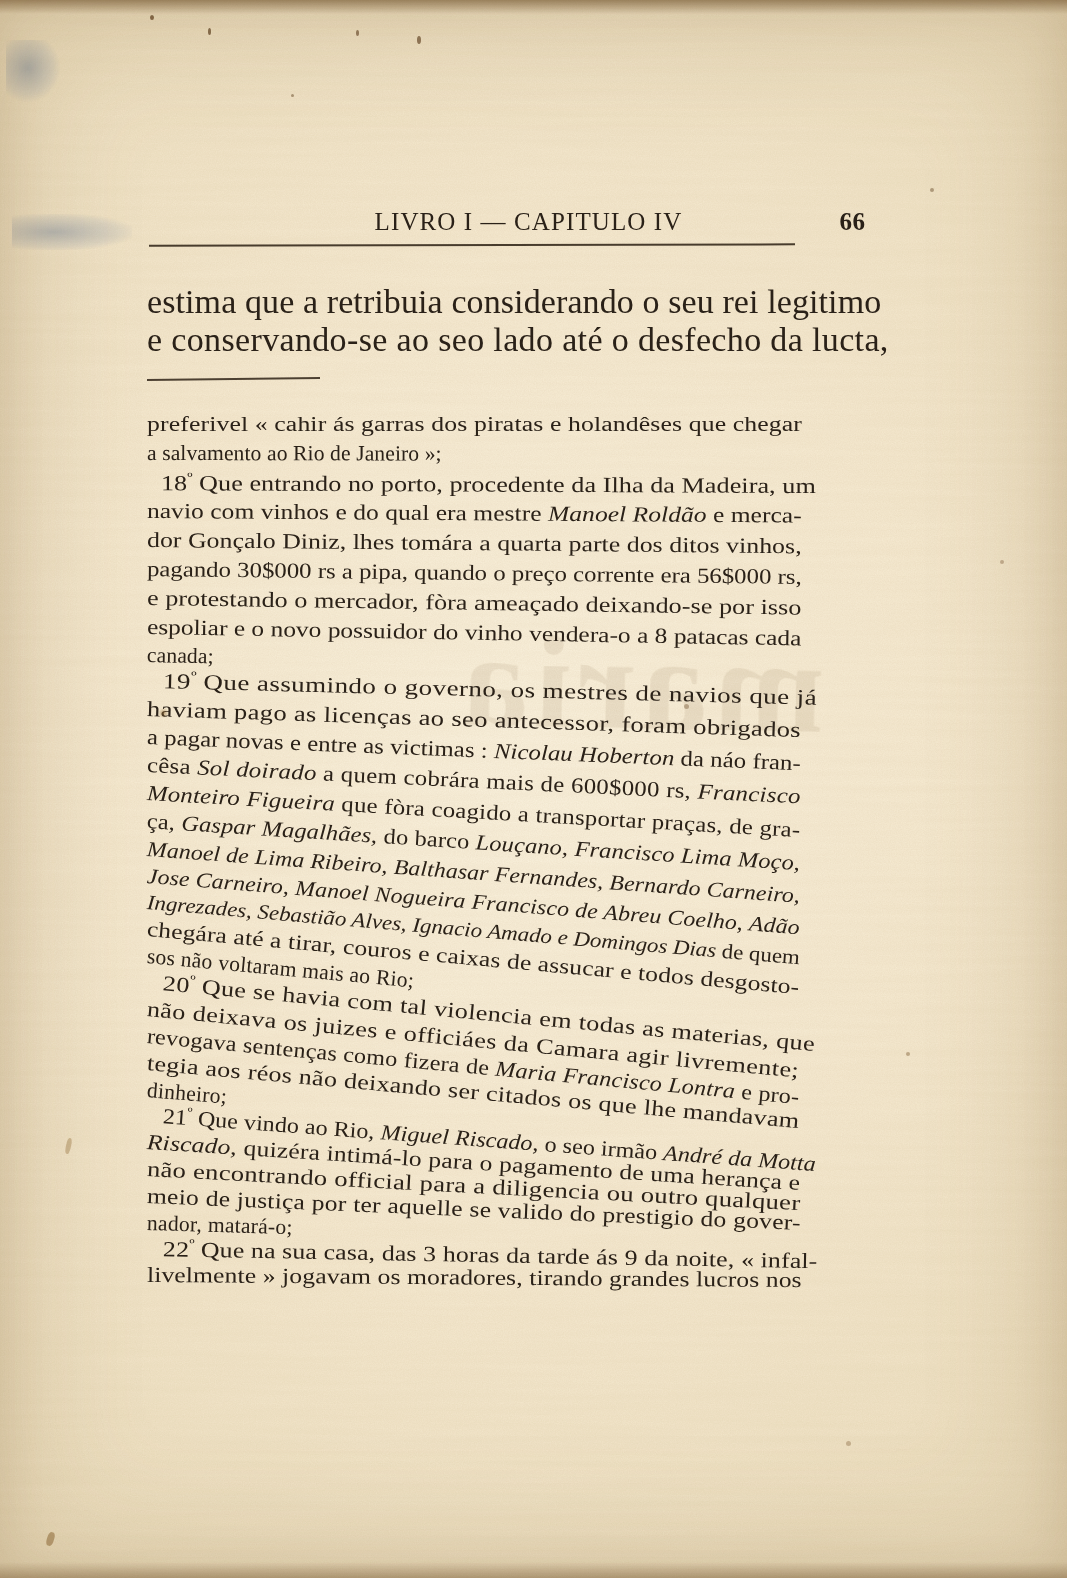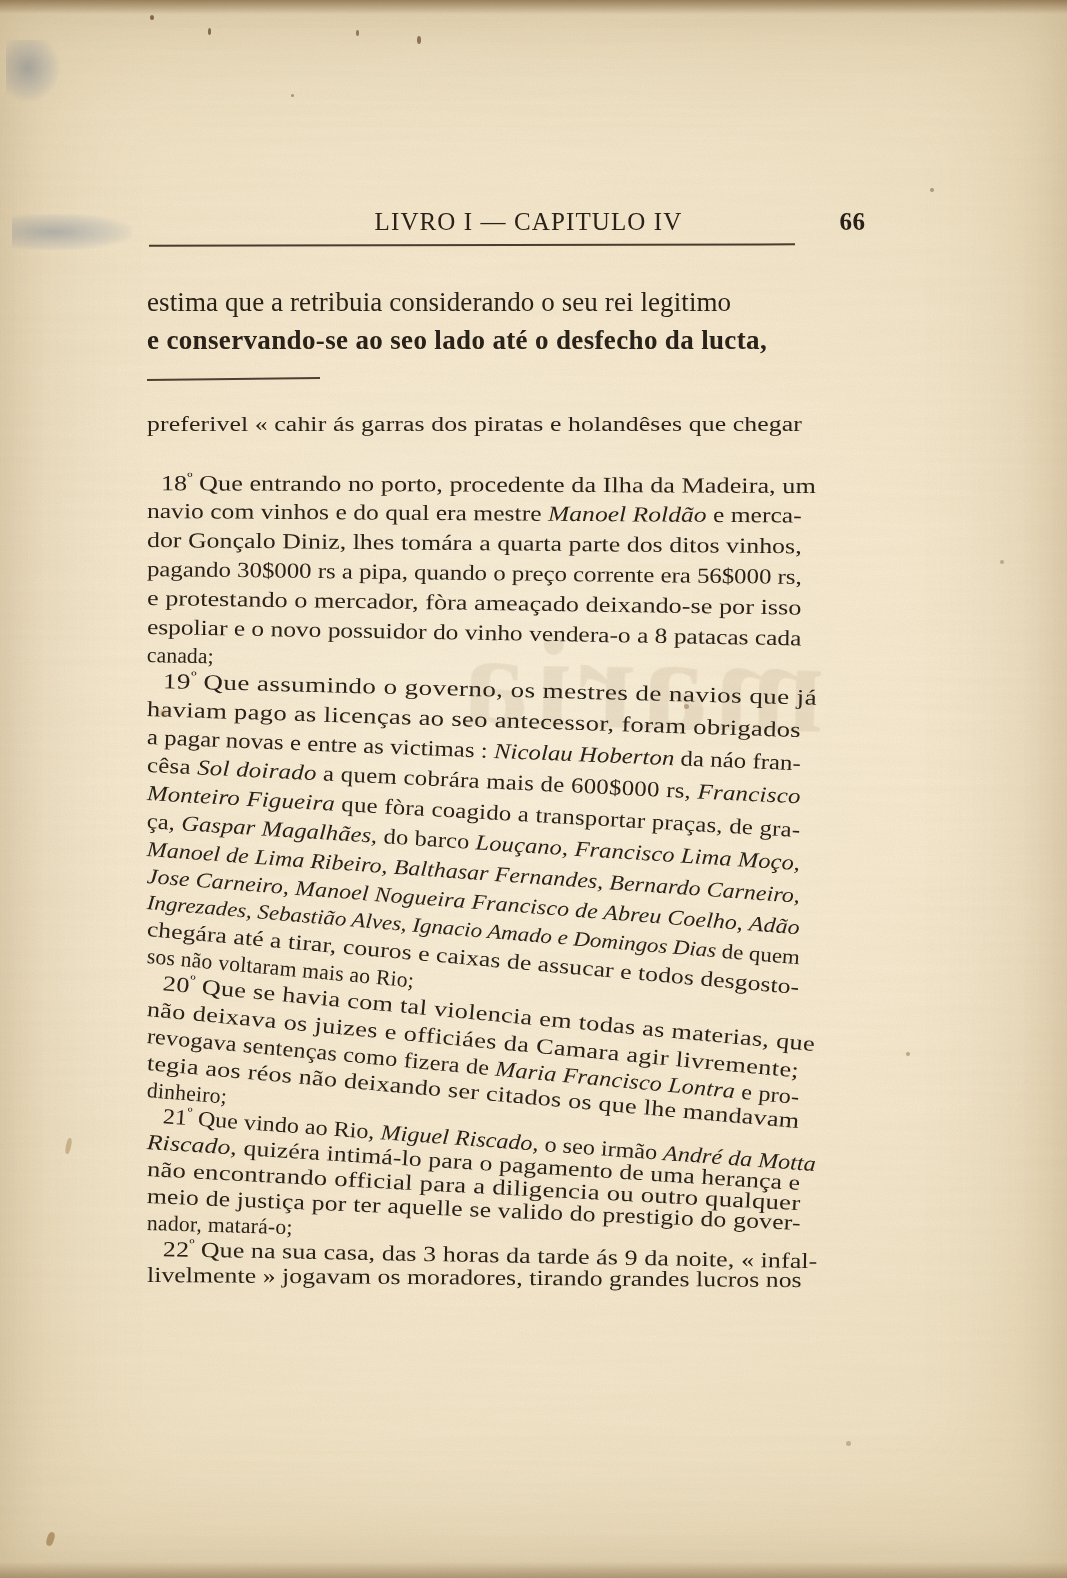--- a/index.html
+++ b/index.html
@@ -64,21 +64,21 @@
     position:absolute;left:149px;top:244px;width:646px;height:0;
     border-top:2.4px solid #3a2e20;
     transform:rotate(-0.12deg);
     opacity:.92;
   }
 
   #body{
     position:absolute;left:147px;top:283px;width:655px;
   }
   #body .bl{
-    font-size:27px;
+    font-size:34px;
     line-height:38px;
     white-space:nowrap;
     letter-spacing:.1px;
   }
   #body .bl.l1{margin-left:0px;}
   #body .bl.l2{margin-left:0px;letter-spacing:.35px;}
 
   #rule-note{
     position:absolute;left:147px;top:378px;width:173px;height:0;
     border-top:2.2px solid #3a2e20;
@@ -143,27 +143,28 @@
   <div id="runhead">
     <div class="rh-inner">
       <div id="rh-title" class="ink">LIVRO I — CAPITULO IV</div>
       <div id="rh-page" class="ink">66</div>
     </div>
   </div>
   <div id="rule-head"></div>
 
   <div id="body" class="ink">
     <div class="bl l1" style="display: inline-block; transform-origin: 0% 50%; transform: scaleX(1);">estima  que a retribuia considerando o seu rei legitimo</div>
-    <div class="bl l2" style="display: inline-block; transform-origin: 0% 50%; transform: scaleX(1); font-weight: bold;">e conservando-se ao seo lado até  o desfecho da lucta,</div>
+    <div class="bl l2" style="display: inline-block; transform-origin: 0% 50%; transform: scaleX(1);">e conservando-se ao seo lado até  o desfecho da lucta,</div>
   </div>
 
   <div id="rule-note"></div>
 
   <div id="note" class="ink">
       <div class="nl" style="left: 147px; top: 412px; transform: rotate(0deg) scaleX(1.1918); letter-spacing: 0.1px; font-size: 21.6px;">preferivel « cahir ás garras dos piratas e holandêses que chegar</div>
+      <div class="nl" style="left: 147px; top: 441px; transform: rotate(0.1deg); letter-spacing: 0.1px; font-size: 21.6px;">a salvamento ao Rio de Janeiro »;</div>
       <div class="nl" style="left: 161px; top: 470px; transform: rotate(0.25deg) scaleX(1.2105); letter-spacing: 0.05px; font-size: 21.6px;">18<span class="sup">º</span> Que entrando no porto, procedente da Ilha da Madeira, um</div>
       <div class="nl" style="left: 147px; top: 499px; transform: rotate(0.4deg) scaleX(1.1793); letter-spacing: 0.05px; font-size: 21.6px;">navio com vinhos e do qual era mestre <i>Manoel Roldão</i> e merca-</div>
       <div class="nl" style="left: 147px; top: 528px; transform: rotate(0.55deg) scaleX(1.1929); letter-spacing: 0.05px; font-size: 21.6px;">dor Gonçalo Diniz, lhes tomára a quarta parte dos ditos vinhos,</div>
       <div class="nl" style="left: 147px; top: 557px; transform: rotate(0.7deg) scaleX(1.1481); letter-spacing: 0px; font-size: 21.6px;">pagando 30$000 rs a pipa, quando o preço corrente era 56$000 rs,</div>
       <div class="nl" style="left: 147px; top: 586px; transform: rotate(0.85deg) scaleX(1.2096); letter-spacing: 0.05px; font-size: 21.6px;">e protestando o mercador, fòra ameaçado deixando-se por isso</div>
       <div class="nl" style="left: 147px; top: 615px; transform: rotate(1deg) scaleX(1.1776); letter-spacing: 0px; font-size: 21.6px;">espoliar e o novo possuidor do vinho vendera-o a 8 patacas cada</div>
       <div class="nl" style="left: 147px; top: 643px; transform: rotate(1.15deg); letter-spacing: 0.1px; font-size: 21.6px;">canada;</div>
       <div class="nl" style="left: 163px; top: 668px; transform: rotate(1.45deg) scaleX(1.2508); letter-spacing: 0.35px; font-size: 21.6px;">19<span class="sup">º</span> Que assumindo o governo, os mestres de navios que já</div>
       <div class="nl" style="left: 147px; top: 697px; transform: rotate(1.85deg) scaleX(1.232); letter-spacing: 0.25px; font-size: 21.6px;">haviam pago as licenças ao seo antecessor, foram obrigados</div>
       <div class="nl" style="left: 147px; top: 725px; transform: rotate(2.3deg) scaleX(1.147); letter-spacing: 0.05px; font-size: 21.6px;">a pagar novas e entre as victimas : <i>Nicolau Hoberton</i> da náo fran-</div>

